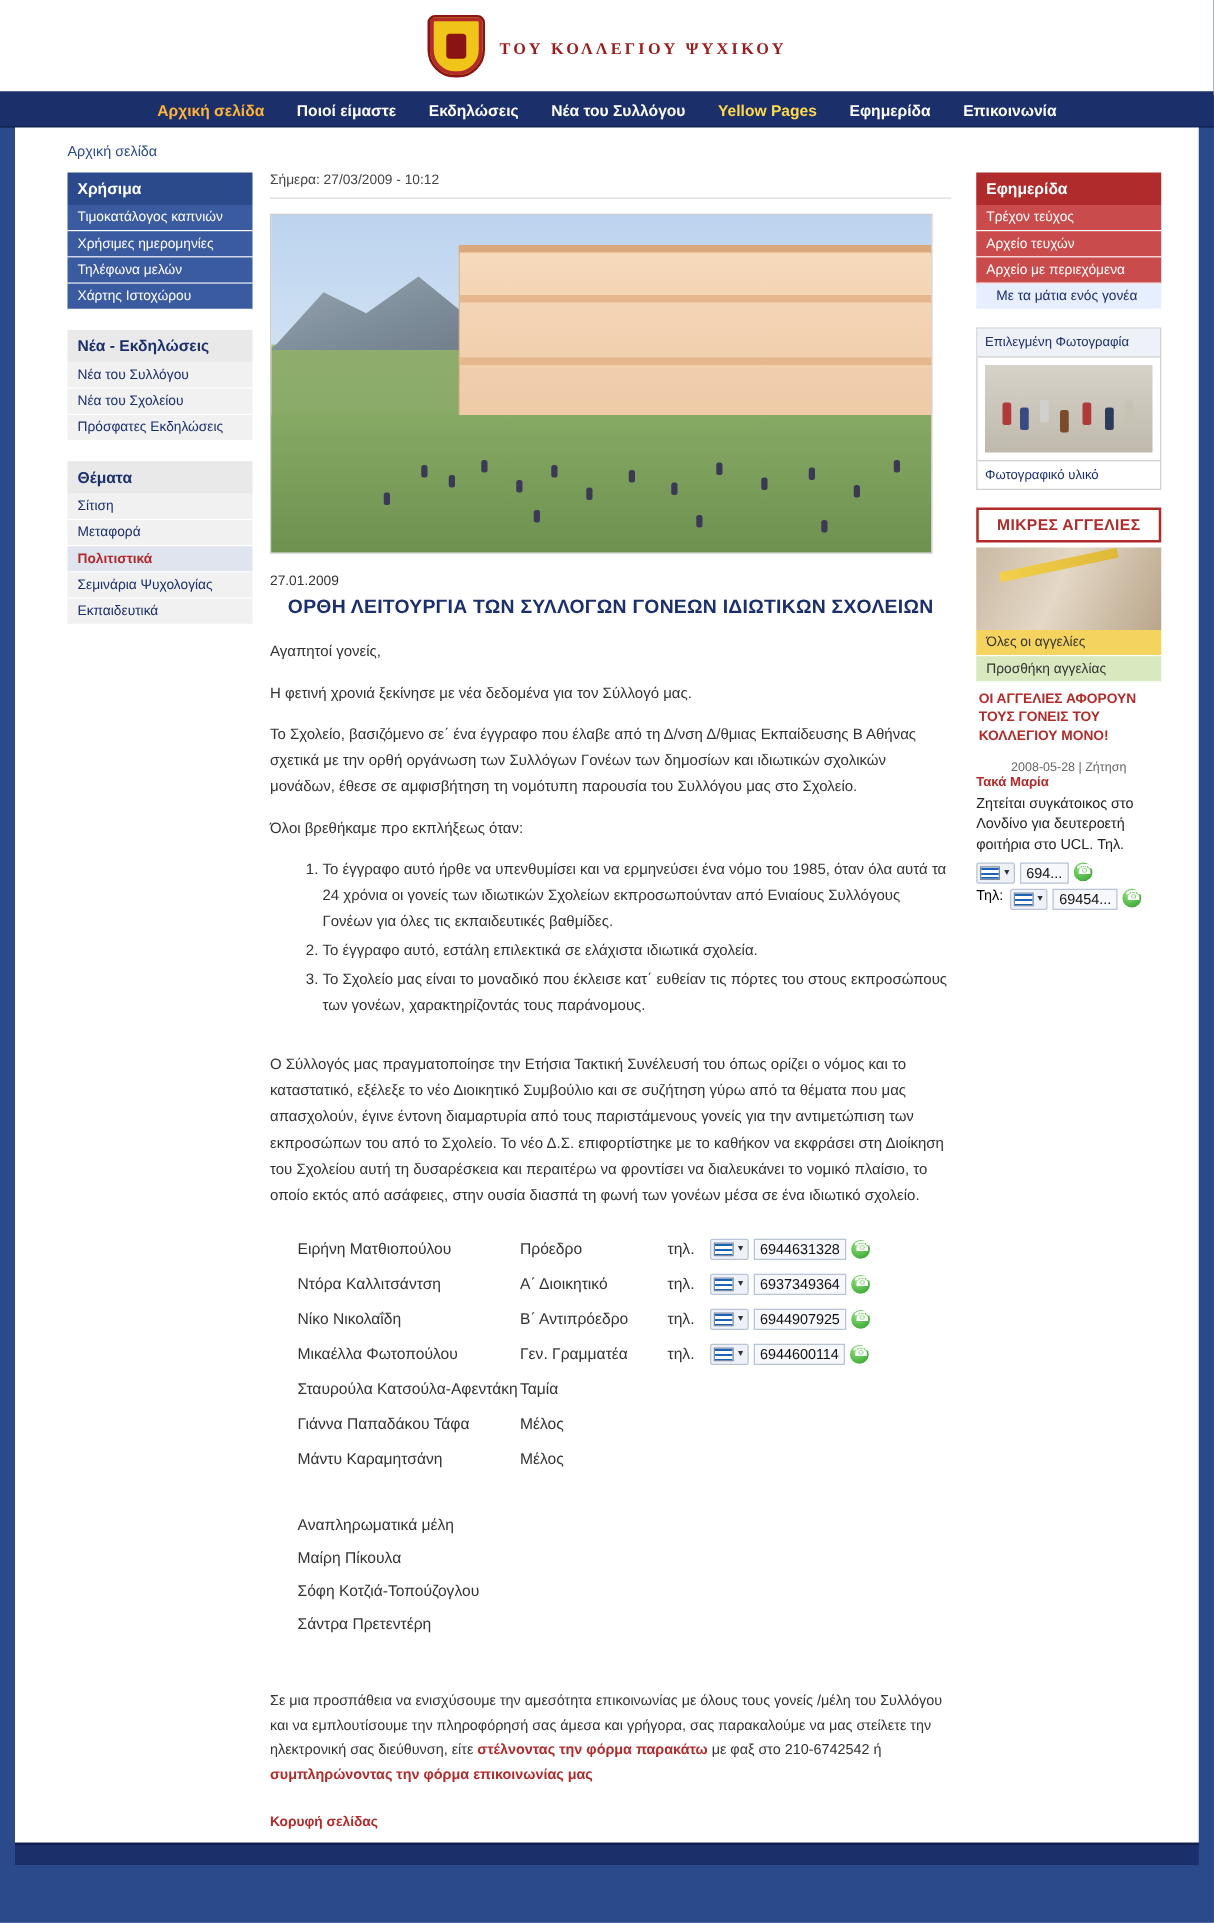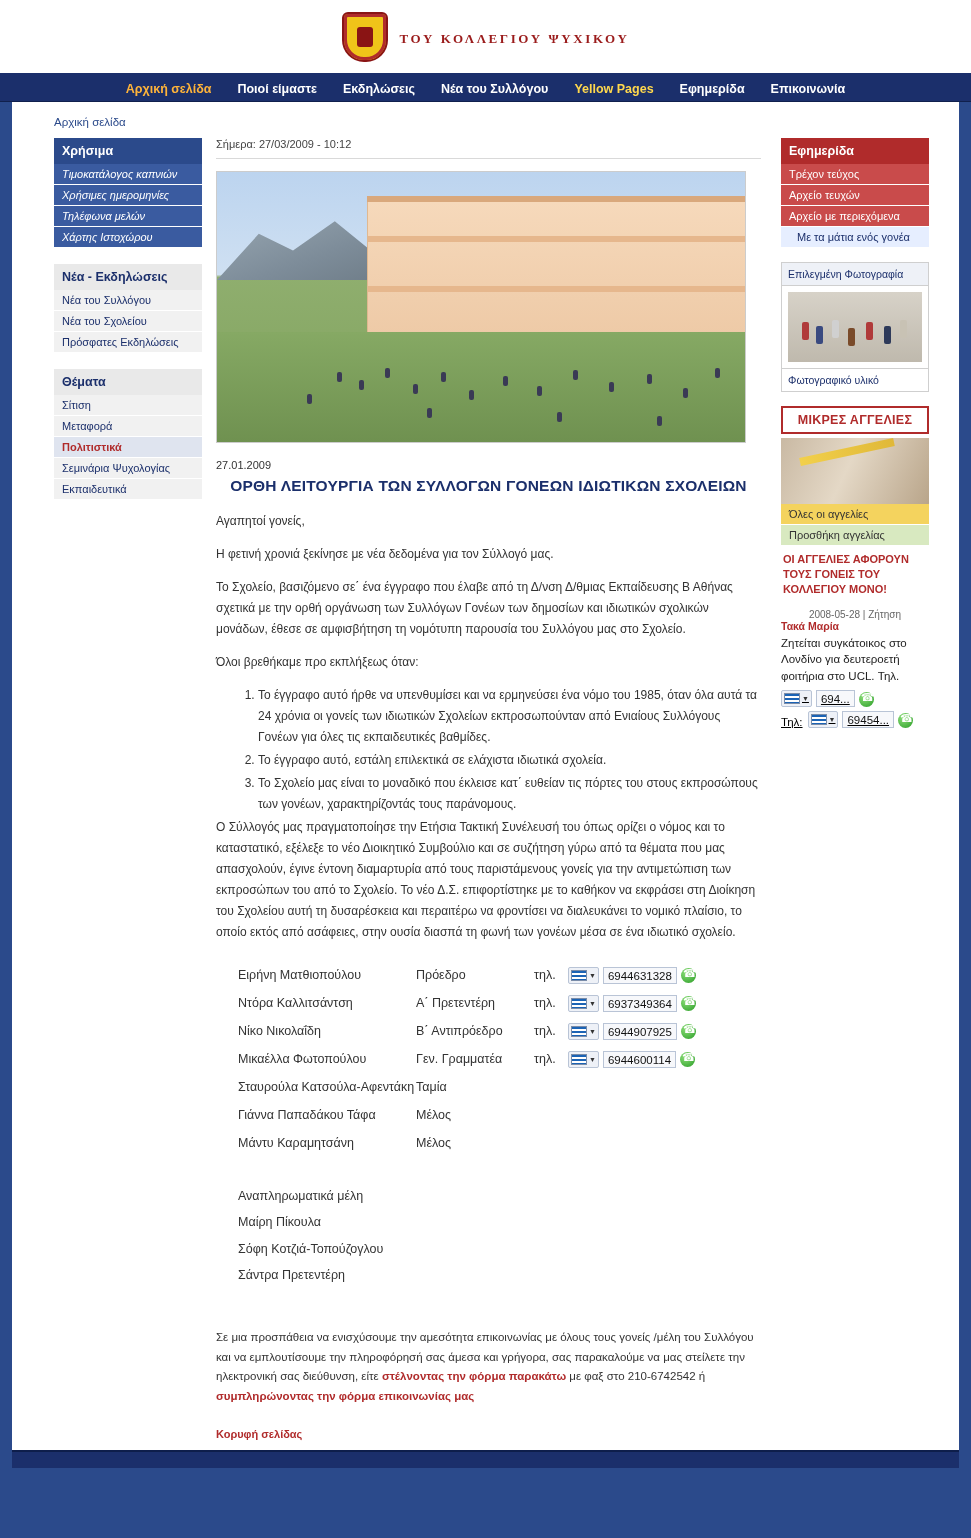--- a/index.html
+++ b/index.html
@@ -85,21 +85,21 @@
     font-size: 12.5px; font-weight: bold;
     padding: 6px 8px;
   }
   .box-title.grey { background: #e9e9e9; color: #1b2f6b; }
   .box ul { list-style: none; margin: 0; padding: 0; }
   .box li {
     font-size: 11px; padding: 4px 8px;
     border-bottom: 1px solid #fff;
   }
   .box.blue li { background: #3a5ba0; }
-  .box.blue li a { color: #fff; text-decoration: none; font-style: italic; }
+  .box.blue li a { color: #fff; text-decoration: none; }
   .box.grey li { background: #f1f1f1; }
   .box.grey li a { color: #1b2f6b; text-decoration: none; }
   .box.grey li.sel { background: #dfe4ef; }
   .box.grey li.sel a { color: #b02b2b; font-weight: bold; }
   
   .center { flex: 1 1 auto; min-width: 0; padding-right: 6px; }
   .today {
     font-size: 11px; color: #444;
     border-bottom: 1px solid #d9d9d9;
     padding-bottom: 8px; margin-bottom: 12px;
@@ -142,21 +142,21 @@
     background: #3a3a55; border-radius: 2px;
   }
   .date { font-size: 11px; color: #333; margin-bottom: 6px; }
   h1.title {
     font-family: "Liberation Sans", sans-serif;
     font-size: 15.5px; color: #1b2f6b; font-weight: bold;
     margin: 0 0 16px 0; letter-spacing: .2px; text-align: center;
   }
   .art { color: #333; font-size: 12px; line-height: 1.75; }
   .art p { margin: 0 0 12px 0; }
-  .art ol { margin: 4px 0 2px 0; padding-left: 42px; }
+  .art ol { margin: 4px 0 26px 0; padding-left: 42px; }
   .art ol li { margin-bottom: 2px; }
   .board { margin: 18px 0 10px 22px; font-size: 12.5px; color: #333; }
   .board-row { display: flex; align-items: center; height: 28px; }
   .b-name { width: 178px; }
   .b-role { width: 118px; }
   .b-tel { width: 34px; }
   .phonechip {
     display: inline-flex; align-items: center;
     border: 1px solid #b9c4d6; background: #eef1f7;
     border-radius: 2px; height: 17px; padding: 0 2px; margin-right: 4px;
@@ -237,21 +237,21 @@
   }
   .ads-link.green { background: #d8e9c0; }
   .ads-note {
     background: #fff; font-size: 11px; color: #b02b2b; font-weight: bold;
     padding: 6px 2px 4px 2px; line-height: 1.35;
   }
   .ads-meta { font-size: 10px; color: #666; margin-top: 8px; text-align: center; }
   .ads-person { font-size: 10.5px; color: #b02b2b; font-weight: bold; }
   .ads-body { font-size: 11.5px; color: #222; line-height: 1.45; margin-top: 3px; }
   .ads-phones { margin-top: 5px; }
-  .ads-phones .row { display: flex; align-items: flex-end; margin-bottom: 4px; font-size: 11.5px; text-decoration: underline; }
+  .ads-phones .row { display: flex; align-items: flex-start; margin-bottom: 4px; font-size: 11.5px; }
   
   .footer {
     background: #1b2f6b; color: #fff;
     margin: 0 12px; padding: 8px 18px;
     display: flex; align-items: center; gap: 14px;
     font-size: 11.5px; border-top: 2px solid #0e1e4b;
   }
 </style>
 </head>
 <body>
@@ -372,21 +372,21 @@
             <span class="phonechip">
                 <span class="flag"></span>
                 <span class="caret">▼</span>
               </span>
             <span class="num">6944631328</span>
             <span class="callicon"></span>
           </div>
 
           <div class="board-row">
             <div class="b-name">Ντόρα Καλλιτσάντση</div>
-            <div class="b-role">Α΄ Πρετεντέρη</div>
+            <div class="b-role">Α΄ Διοικητικό</div>
             <div class="b-tel">τηλ.</div>
             <span class="phonechip">
                 <span class="flag"></span>
                 <span class="caret">▼</span>
               </span>
             <span class="num">6937349364</span>
             <span class="callicon"></span>
           </div>
 
           <div class="board-row">

